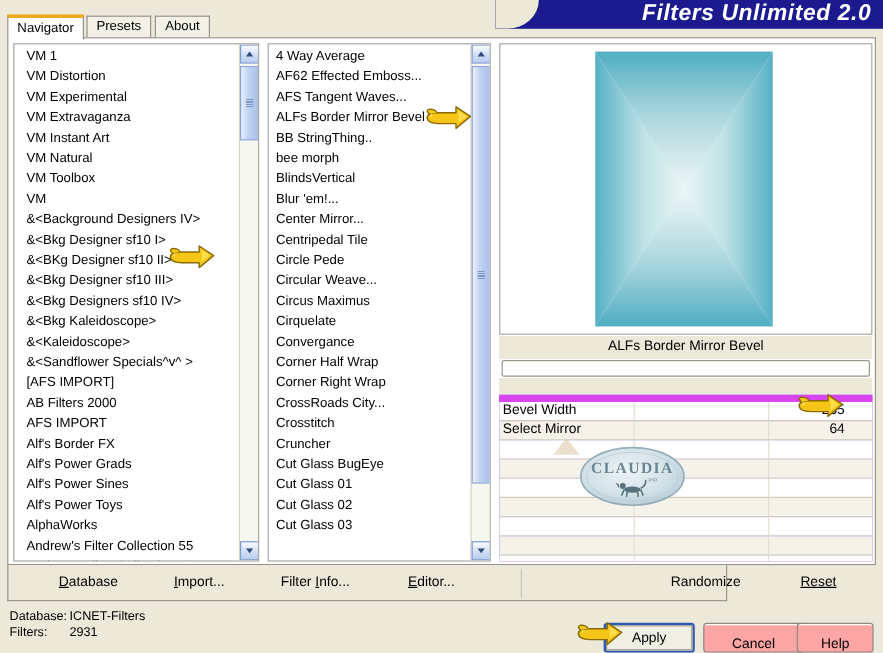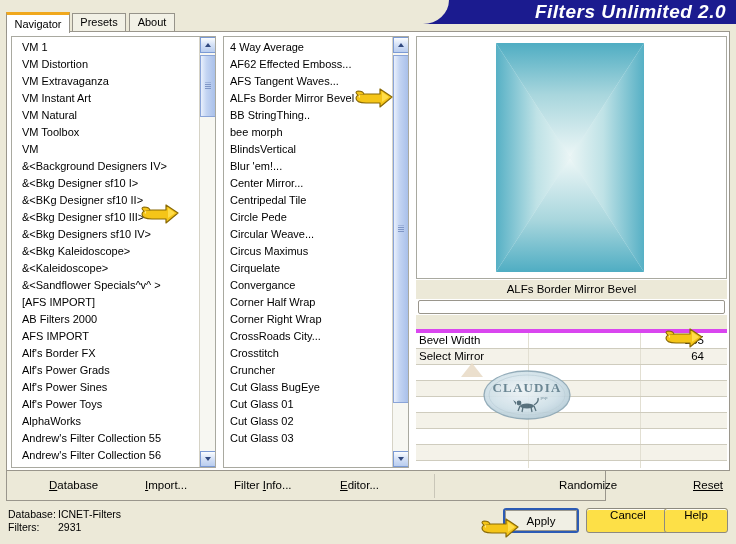--- a/index.html
+++ b/index.html
@@ -154,21 +154,21 @@
     box-sizing:border-box;
   }
   #spacer-band{
     position:absolute;left:409px;top:283px;width:311px;height:14px;
     background:#ece9d8;
   }
   #param-grid{
     position:absolute;left:409px;top:297px;width:311px;height:139px;
     background:#8b5cf6;
     overflow:hidden;
-    border-top:4px solid #d946ef;
+    border-top:6px solid #d946ef;
     box-sizing:border-box;
   }
   .prow{
     position:relative;height:16px;line-height:15px;
     border-bottom:1px solid #cfccbe;
     background:#ffffff;
     font-size:11.5px;
     box-sizing:border-box;
   }
   .prow.alt{background:#f4f2e9;}
@@ -204,29 +204,30 @@
 
   
   .status{position:absolute;left:8px;top:508px;font-size:10.5px;line-height:13px;color:#000;}
   .status .row{display:flex;}
   .status .k{width:50px;}
   .status .v{}
 
   
   .btn{
     position:absolute;height:25px;
-    background:#fde047;
+    background:#fca5a5;
     border:1px solid #8d8a80;
     border-radius:3px;
     box-sizing:border-box;
     font-size:11.5px;
     color:#000;
-    display:flex;align-items:flex-start;justify-content:center;
+    display:flex;align-items:flex-end;justify-content:center;
     cursor:default;
     box-shadow:inset 0 1px 0 #fffef8;
+    margin-top:11px;
   }
   .btn.default{
     border:2px solid #2c5bb4;
   }
   .btn.default .inner{
     width:100%;height:100%;
     border:1px solid #9b988e;
     background:#f0efe4;
     display:flex;align-items:center;justify-content:center;
     box-sizing:border-box;
@@ -256,20 +257,21 @@
       <span>About</span>
     </div>
   </div>
 
   <div class="client">
 
     <div class="listbox" id="nav-list">
       <div class="items" id="nav-items">
           <div class="item"><span>VM 1</span></div>
           <div class="item"><span>VM Distortion</span></div>
+          <div class="item"><span>VM Experimental</span></div>
           <div class="item"><span>VM Extravaganza</span></div>
           <div class="item"><span>VM Instant Art</span></div>
           <div class="item"><span>VM Natural</span></div>
           <div class="item"><span>VM Toolbox</span></div>
           <div class="item"><span>VM</span></div>
           <div class="item"><span>&amp;&lt;Background Designers IV&gt;</span></div>
           <div class="item"><span class="sel-soft">&amp;&lt;Bkg Designer sf10 I&gt;</span></div>
           <div class="item"><span>&amp;&lt;BKg Designer sf10 II&gt;</span></div>
           <div class="item"><span>&amp;&lt;Bkg Designer sf10 III&gt;</span></div>
           <div class="item"><span>&amp;&lt;Bkg Designers sf10 IV&gt;</span></div>
@@ -470,21 +472,21 @@
     <div class="tb-item" style="left:227px;">
       <span>Filter <u>I</u>nfo...</span>
     </div>
     <div class="tb-item" style="left:333px;">
       <span><u>E</u>ditor...</span>
     </div>
     <div class="tb-sep" style="left:427px;"></div>
     <div class="tb-item" style="left:552px;">
       <span>Randomize</span>
     </div>
-    <div class="tb-item" style="left:686px;text-decoration:underline;">
+    <div class="tb-item" style="left:660px;text-decoration:underline;">
       <span>Reset</span>
     </div>
   </div>
 
   <div class="status">
     <div class="row">
       <span class="k">Database:</span>
       <span class="v">ICNET-Filters</span>
     </div>
     <div class="row">

